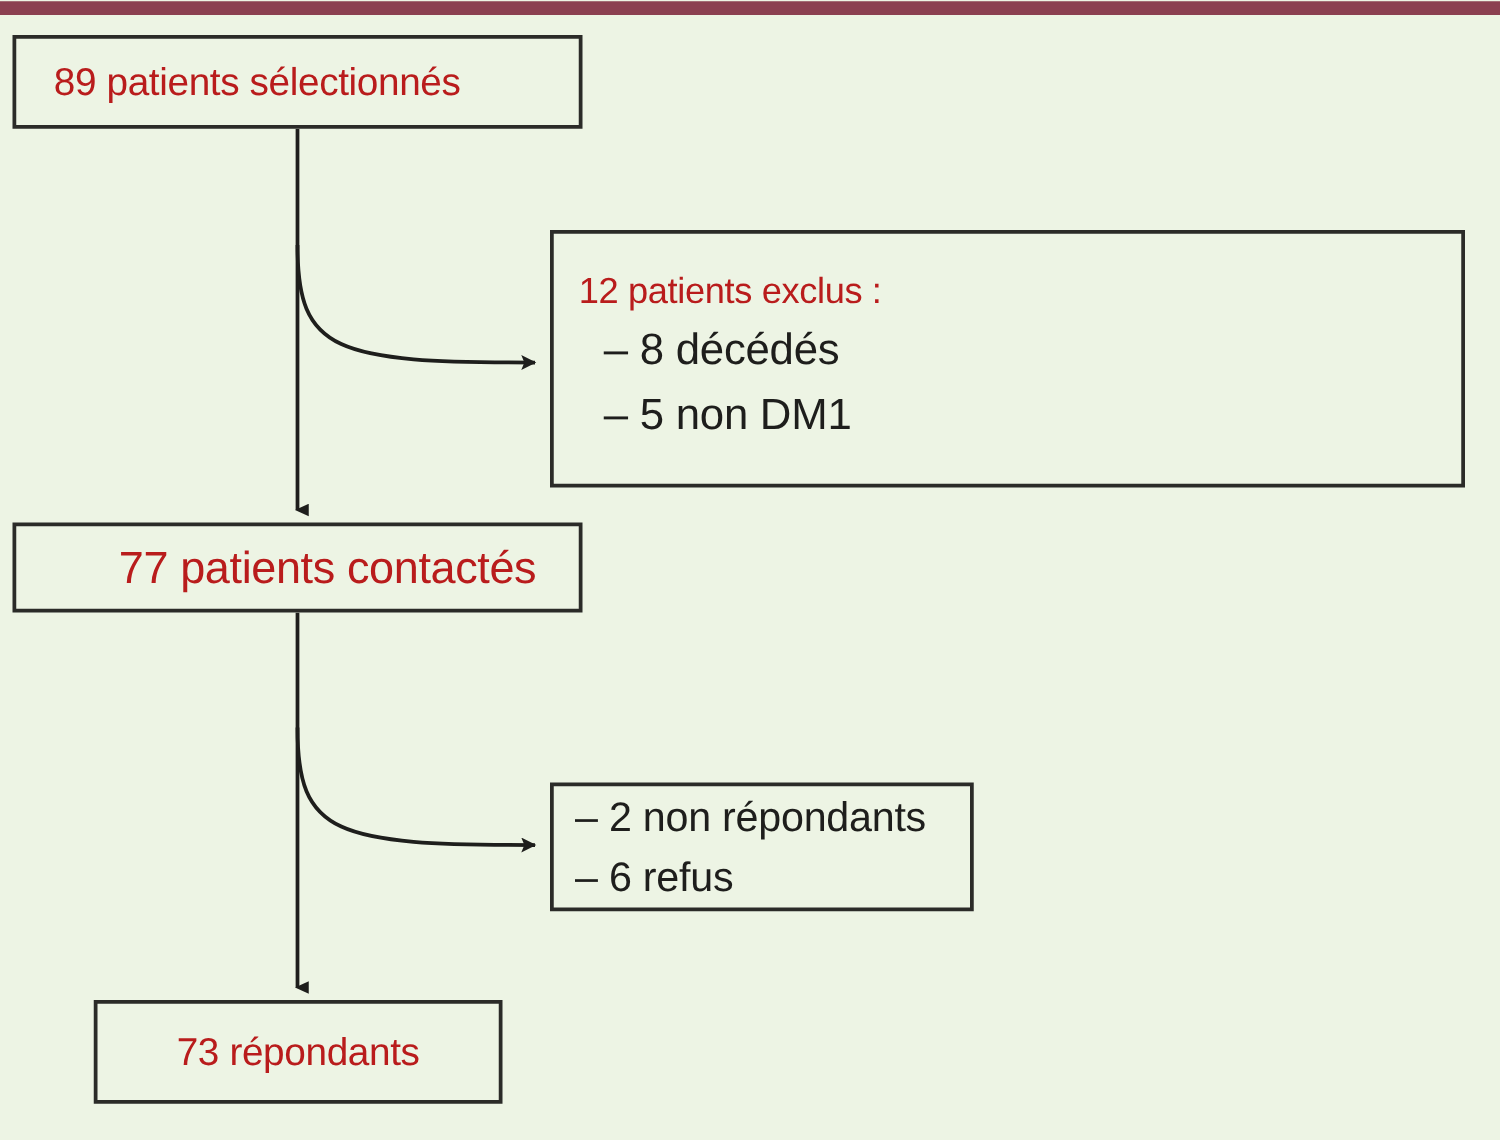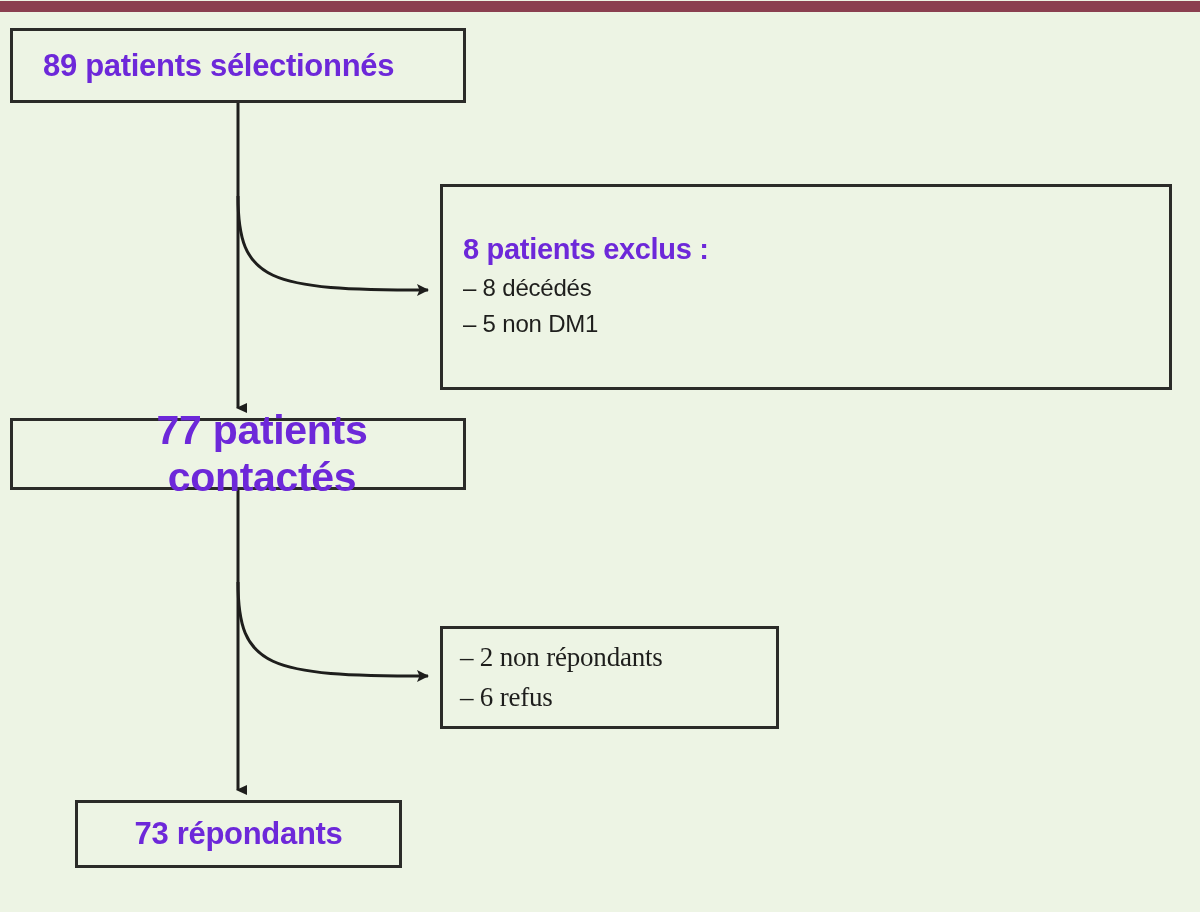--- a/index.html
+++ b/index.html
@@ -38,22 +38,22 @@
   .node {
     position: absolute;
     box-sizing: border-box;
     background: #EDF4E4;
     border: 3px solid #2B2B28;
     display: flex;
     flex-direction: column;
     justify-content: center;
   }
   .node-title {
-    font-weight: bold;
-    color: #6d28d9;
+    font-weight: normal;
+    color: #b91c1c;
     letter-spacing: -0.3px;
   }
   .node-center {
     text-align: center;
   }
   .list-line {
     color: #1E1E1C;
     white-space: nowrap;
     font-weight: normal;
     letter-spacing: -0.2px;
@@ -76,53 +76,53 @@
     width: 732px;
     height: 206px;
     padding: 8px 0 8px 20px;
     justify-content: center;
   }
   #node-excluded .node-title {
     font-size: 29px;
     margin-bottom: 4px;
   }
   #node-excluded .list-line {
-    font-size: 24px;
+    font-size: 35px;
     line-height: 1.47;
+    margin-left: 20px;
   }
 
   
   #node-contacted {
     left: 10px;
     top: 418px;
     width: 456px;
     height: 72px;
   }
-  #node-contacted .node-title { font-size: 41px; padding-left: 48px; }
+  #node-contacted .node-title { font-size: 36px; padding-left: 48px; }
 
   
   #node-nonresp {
     left: 440px;
     top: 626px;
     width: 339px;
     height: 103px;
     padding: 4px 0 4px 17px;
   }
   #node-nonresp .list-line {
-    font-size: 27px;
+    font-size: 33px;
     line-height: 1.45;
-    font-family: Liberation Serif, serif;
   }
 
   
   #node-responders {
     left: 75px;
     top: 800px;
     width: 327px;
-    height: 68px;
+    height: 83px;
   }
   #node-responders .node-title { font-size: 31px; }
 </style>
 </head>
 <body>
 
 <div id="flowchart">
 
   <div class="top-bar"></div>
 
@@ -143,21 +143,21 @@
     <line x1="238" y1="490" x2="238" y2="790" stroke="#1E1E1C" stroke-width="3" marker-end="url(#arrow-down)"></line>
 
     <path d="M238,582 C238,668 268,676 428,676" fill="none" stroke="#1E1E1C" stroke-width="3" marker-end="url(#arrow-right)"></path>
   </svg>
 
   <div class="node" id="node-selected">
     <div class="node-title">89 patients sélectionnés</div>
   </div>
 
   <div class="node" id="node-excluded">
-    <div class="node-title">8 patients exclus :</div>
+    <div class="node-title">12 patients exclus :</div>
     <div class="list-line">– 8 décédés</div>
     <div class="list-line">– 5 non DM1</div>
   </div>
 
   <div class="node" id="node-contacted">
     <div class="node-title node-center">77 patients contactés</div>
   </div>
 
   <div class="node" id="node-nonresp">
     <div class="list-line">– 2 non répondants</div>

